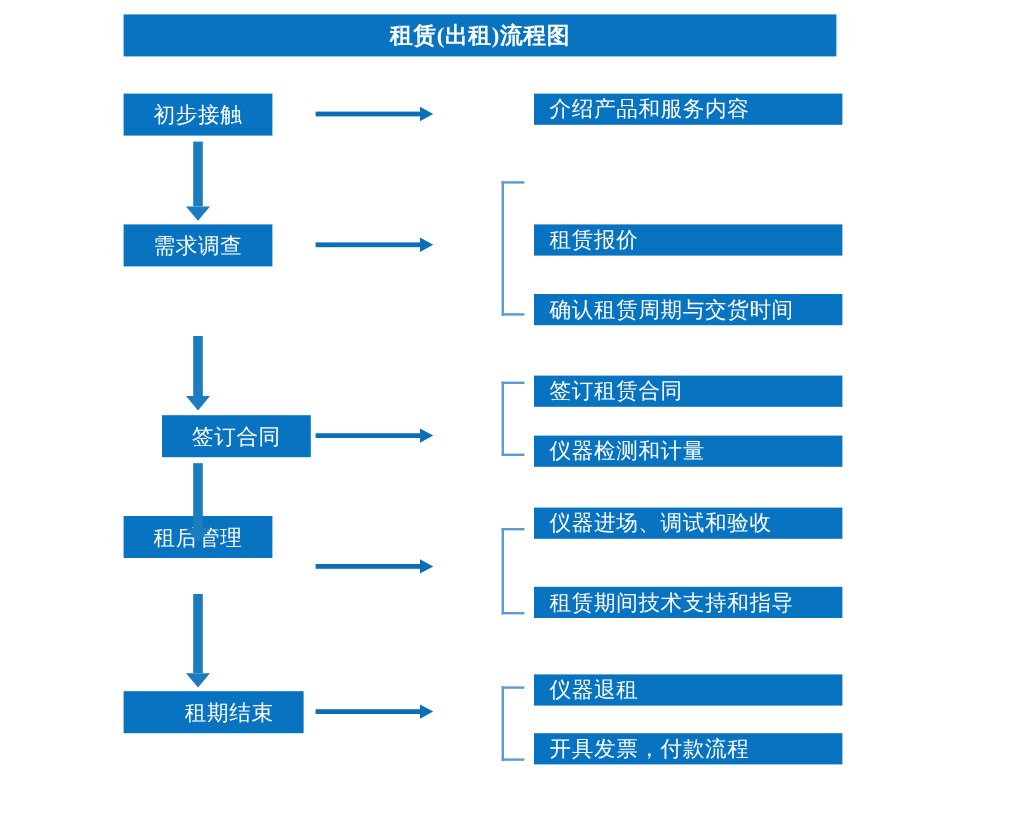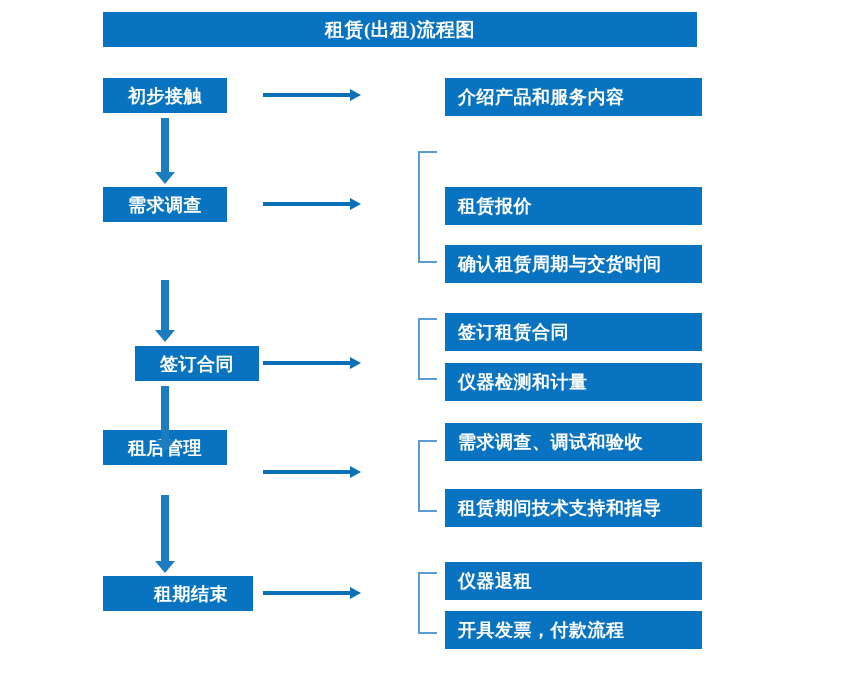--- a/index.html
+++ b/index.html
@@ -33,34 +33,34 @@
     font-weight: bold;
     letter-spacing: 0.5px;
   }
   .node-box {
     position: absolute;
     background: #0873C1;
     color: #ffffff;
     display: flex;
     align-items: center;
     font-size: 18px;
-    font-weight: bold;
+    font-weight: normal;
     letter-spacing: 0.5px;
     white-space: nowrap;
   }
   .node-box.stage {
     left: 103px;
     width: 124px;
     height: 35px;
     justify-content: center;
   }
   .node-box.detail {
     left: 445px;
     width: 257px;
-    height: 38px;
+    height: 26px;
     padding-left: 13px;
     box-sizing: border-box;
     justify-content: flex-start;
   }
   
   .h-arrow {
     position: absolute;
     height: 12px;
     width: 98px;
     left: 263px;
@@ -212,21 +212,21 @@
 
   <div class="node-box detail" style="top:313px;">
     <span>签订租赁合同</span>
   </div>
 
   <div class="node-box detail" style="top:363px;">
     <span>仪器检测和计量</span>
   </div>
 
   <div class="node-box detail" style="top:423px;">
-    <span>需求调查、调试和验收</span>
+    <span>仪器进场、调试和验收</span>
   </div>
 
   <div class="node-box detail" style="top:489px;">
     <span>租赁期间技术支持和指导</span>
   </div>
 
   <div class="node-box detail" style="top:562px;">
     <span>仪器退租</span>
   </div>
 

